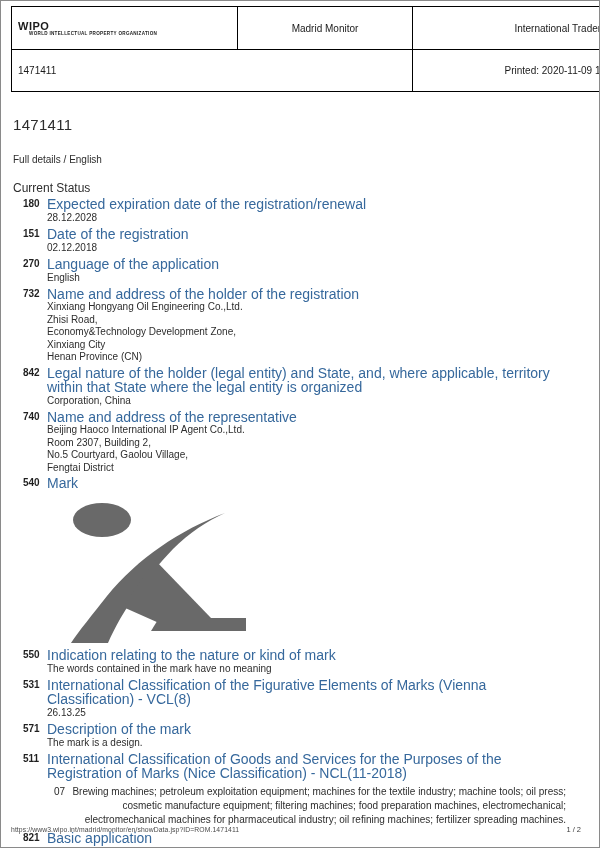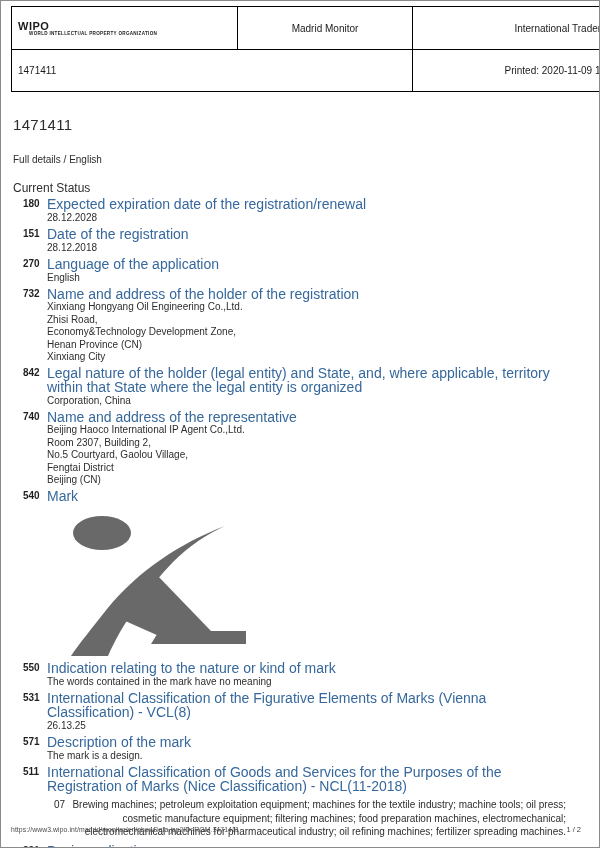--- a/index.html
+++ b/index.html
@@ -72,62 +72,61 @@
       <div class="fbody">
         <div class="flabel">Expected expiration date of the registration/renewal</div>
         <div class="fvalue">28.12.2028</div>
       </div>
     </div>
 
     <div class="field">
       <div class="code">151</div>
       <div class="fbody">
         <div class="flabel">Date of the registration</div>
-        <div class="fvalue">28.12.2018</div>
+        <div class="fvalue">02.12.2018</div>
       </div>
     </div>
 
     <div class="field">
       <div class="code">270</div>
       <div class="fbody">
         <div class="flabel">Language of the application</div>
         <div class="fvalue">English</div>
       </div>
     </div>
 
     <div class="field">
       <div class="code">732</div>
       <div class="fbody">
         <div class="flabel">Name and address of the holder of the registration</div>
         <div class="fvalue addr">Xinxiang Hongyang Oil Engineering Co.,Ltd.</div>
         <div class="fvalue addr">Zhisi Road,</div>
         <div class="fvalue addr">Economy&amp;Technology Development Zone,</div>
+        <div class="fvalue addr">Xinxiang City</div>
         <div class="fvalue addr">Henan Province (CN)</div>
-        <div class="fvalue addr">Xinxiang City</div>
       </div>
     </div>
 
 
     <div class="field">
       <div class="code">842</div>
       <div class="fbody">
         <div class="flabel">Legal nature of the holder (legal entity) and State, and, where applicable, territory within that State where the legal entity is organized</div>
         <div class="fvalue">Corporation, China</div>
       </div>
     </div>
 
     <div class="field">
       <div class="code">740</div>
       <div class="fbody">
         <div class="flabel">Name and address of the representative</div>
         <div class="fvalue addr">Beijing Haoco International IP Agent Co.,Ltd.</div>
         <div class="fvalue addr">Room 2307, Building 2,</div>
         <div class="fvalue addr">No.5 Courtyard, Gaolou Village,</div>
         <div class="fvalue addr">Fengtai District</div>
-        <div class="fvalue addr">Beijing (CN)</div>
       </div>
     </div>
 
     <div class="field">
       <div class="code">540</div>
       <div class="fbody">
         <div class="flabel">Mark</div>
         <div class="mark-wrap">
           <svg viewBox="0 0 190 146" xmlns="http://www.w3.org/2000/svg">
             <g fill="#696969">

